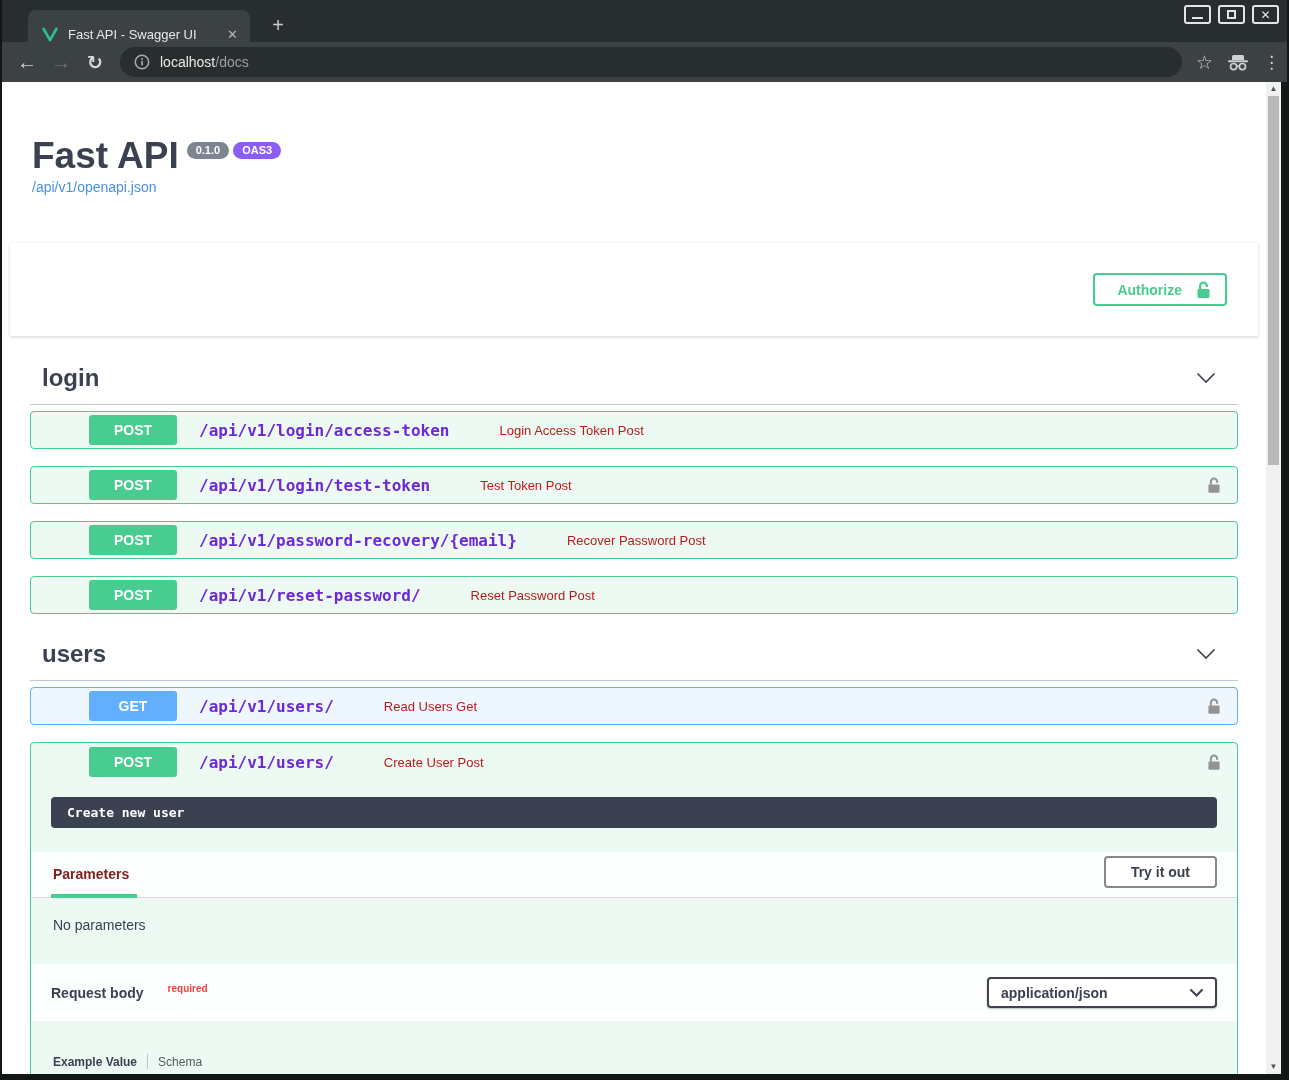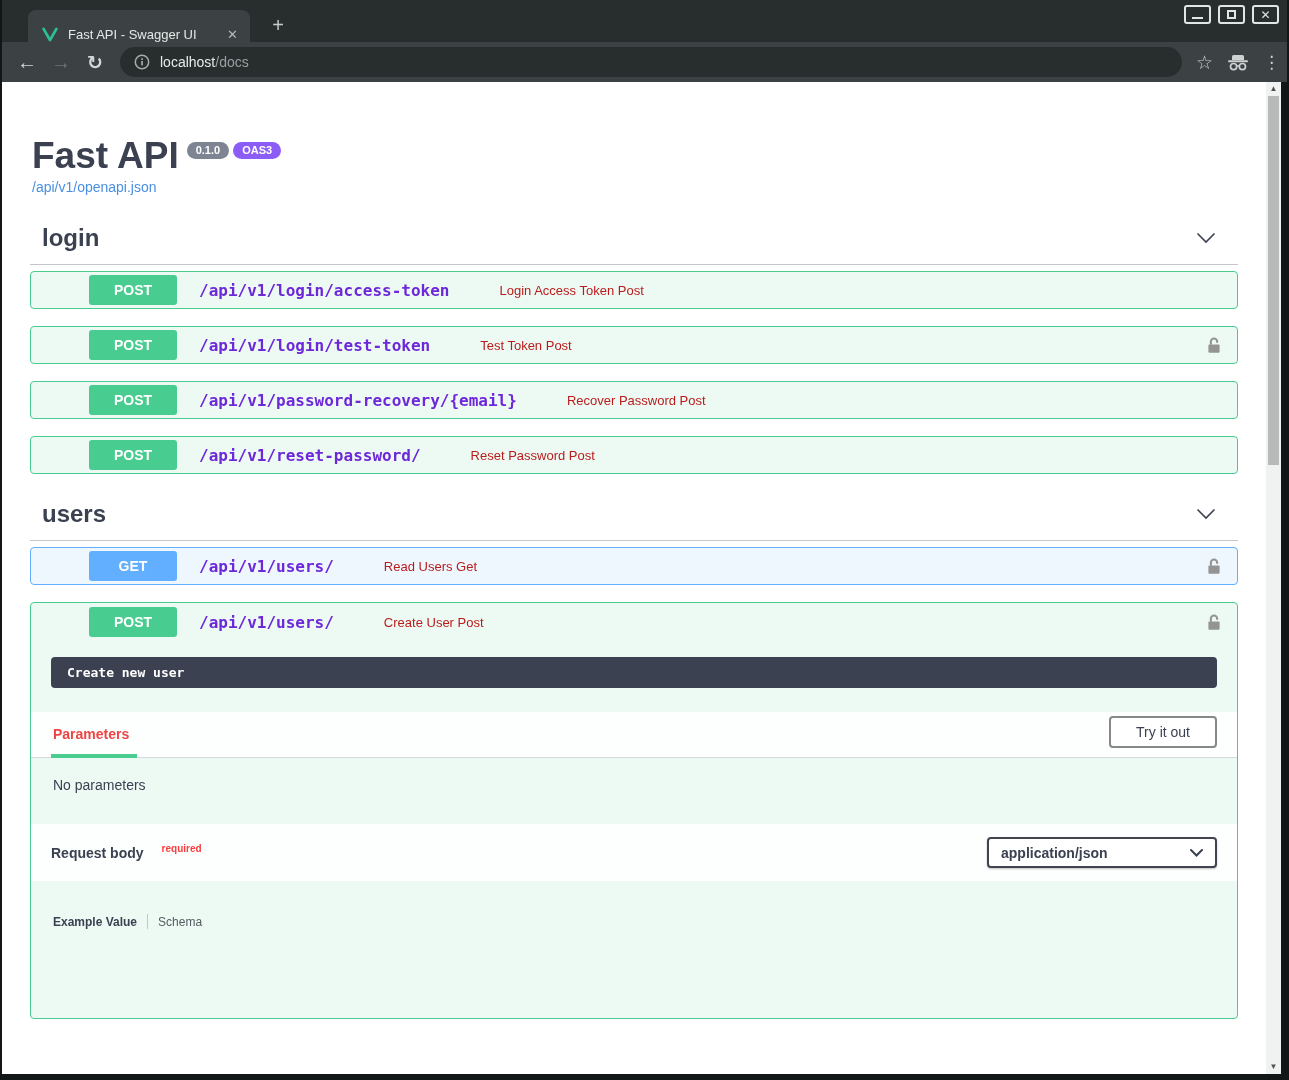--- a/index.html
+++ b/index.html
@@ -110,34 +110,34 @@
   .op-exp-summary { display:flex; align-items:center; height:38px; padding:0 10px; }
   .op-desc-bar {
     margin:16px 20px 0; background:#3b4151; border-radius:4px; color:#fff;
     font-family:"DejaVu Sans Mono", monospace; font-size:13px; font-weight:bold; padding:8px 16px;
   }
   .params-header {
     margin-top:24px; background:rgba(255,255,255,.85); border-bottom:1px solid rgba(59,65,81,.2);
     padding:0 20px; display:flex; justify-content:space-between; align-items:flex-end;
   }
   .param-tab {
-    font-size:14px; font-weight:bold; color:#ef4444;
+    font-size:14px; font-weight:bold; color:#7f1d1d;
     padding:14px 8px 12px 2px; border-bottom:4px solid #49cc90; margin-bottom:-1px;
   }
   .try-btn {
     margin-bottom:9px; background:#fff; border:2px solid #888; border-radius:4px;
-    padding:6px 25px; font-size:14px; font-weight:400; color:#3b4151;
+    padding:6px 25px; font-size:14px; font-weight:700; color:#3b4151;
   }
   .no-params { padding:19px 22px 26px; font-size:14px; color:#3b4151; }
   .request-body-row {
     margin-top:5px; background:rgba(255,255,255,.85);
     display:flex; justify-content:space-between; align-items:center; padding:13px 20px;
   }
   .rb-label { font-size:14px; font-weight:bold; color:#3b4151; }
-  .required { color:#f93e3e; font-size:10px; position:relative; top:-6px; margin-left:18px; }
+  .required { color:#f93e3e; font-size:10px; position:relative; top:-6px; margin-left:24px; }
   .media-select {
     width:230px; height:31px; background:#fff; border:2px solid #41444e; border-radius:4px;
     display:flex; align-items:center; justify-content:space-between; padding:0 12px;
     font-size:14px; font-weight:bold; color:#3b4151; box-shadow:0 1px 2px rgba(0,0,0,.25);
   }
   .model-tabs { padding:33px 22px 9px; display:flex; align-items:center; gap:10px; }
   .tab-example { font-size:12px; font-weight:bold; color:#3b4151; }
   .tab-divider { width:1px; height:15px; background:#c3c6c8; }
   .tab-schema { font-size:12px; color:#555a60; }
 </style>
@@ -190,20 +190,29 @@
     <span class="kebab">⋮</span>
   </div>
 </div>
 
 <div class="page">
   <div class="wrapper">
 
     <h1 class="api-title"><span>Fast API</span><span class="badge-pill badge-version">0.1.0</span><span class="badge-pill badge-oas">OAS3</span></h1>
     <a class="openapi-link">/api/v1/openapi.json</a>
 
+    <div class="scheme-container">
+      <button class="authorize-btn">
+        <span>Authorize</span>
+        <svg width="15" height="18" viewBox="0 0 20 24">
+          <path d="M5.5 11 V6.5 a4.5 4.5 0 0 1 9 0 V8" fill="none" stroke="#49cc90" stroke-width="3"></path>
+          <rect x="2" y="10.5" width="16" height="12" rx="1.5" fill="#49cc90"></rect>
+        </svg>
+      </button>
+    </div>
 
     
     <div class="tag-header">
       <span class="tag-name">login</span>
       <svg width="20" height="12" viewBox="0 0 20 12">
         <path d="M1.5 1.5 L10 10 L18.5 1.5" fill="none" stroke="#3b4151" stroke-width="1.6"></path>
       </svg>
     </div>
 
     <div class="op-row op-post first-row">

